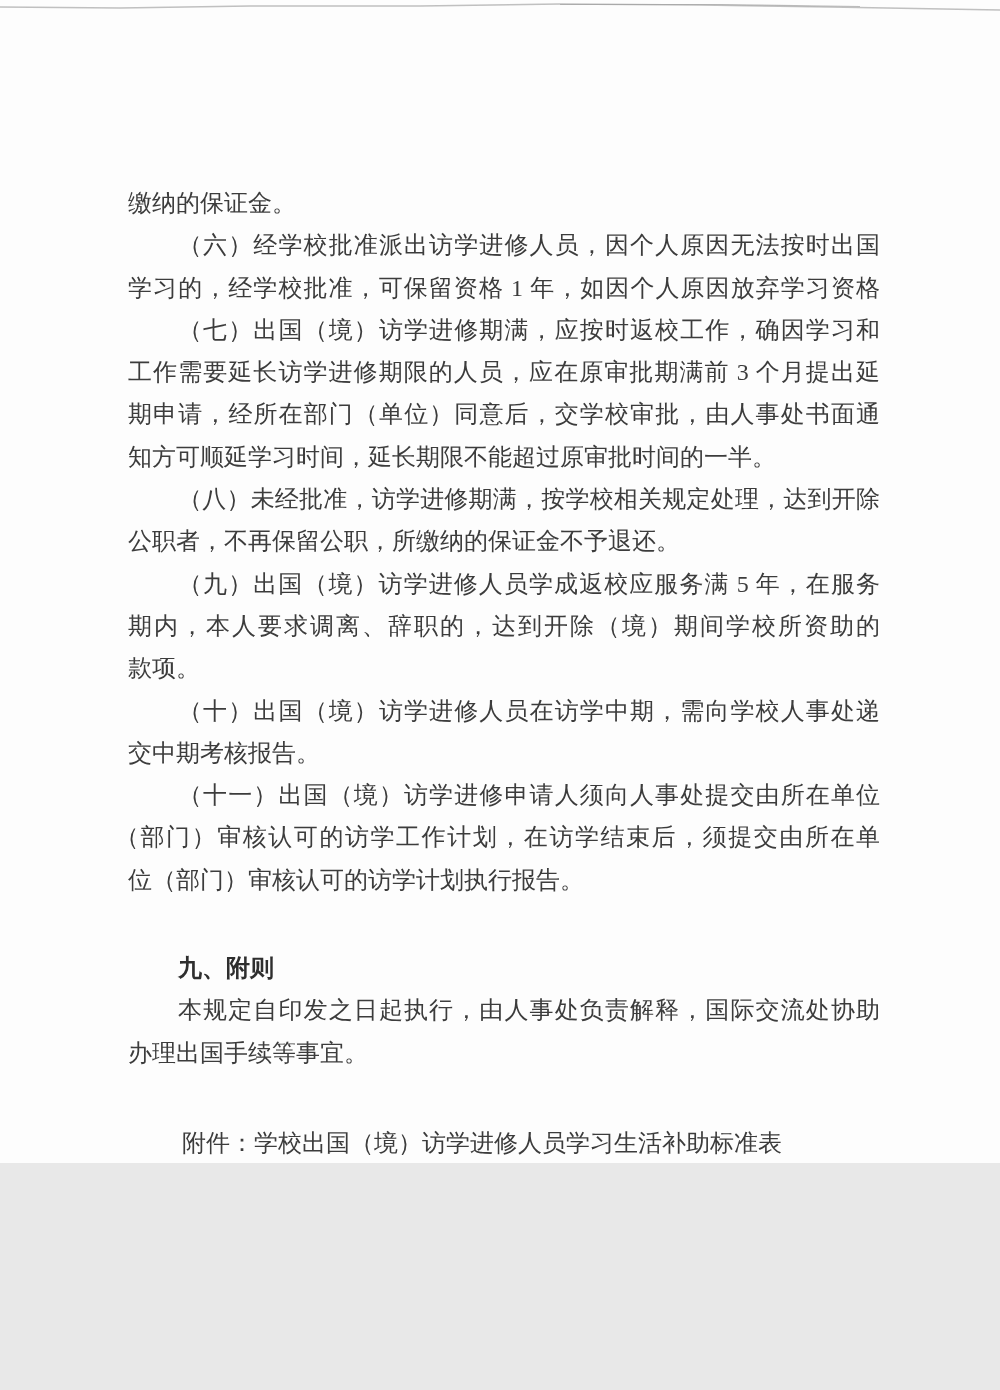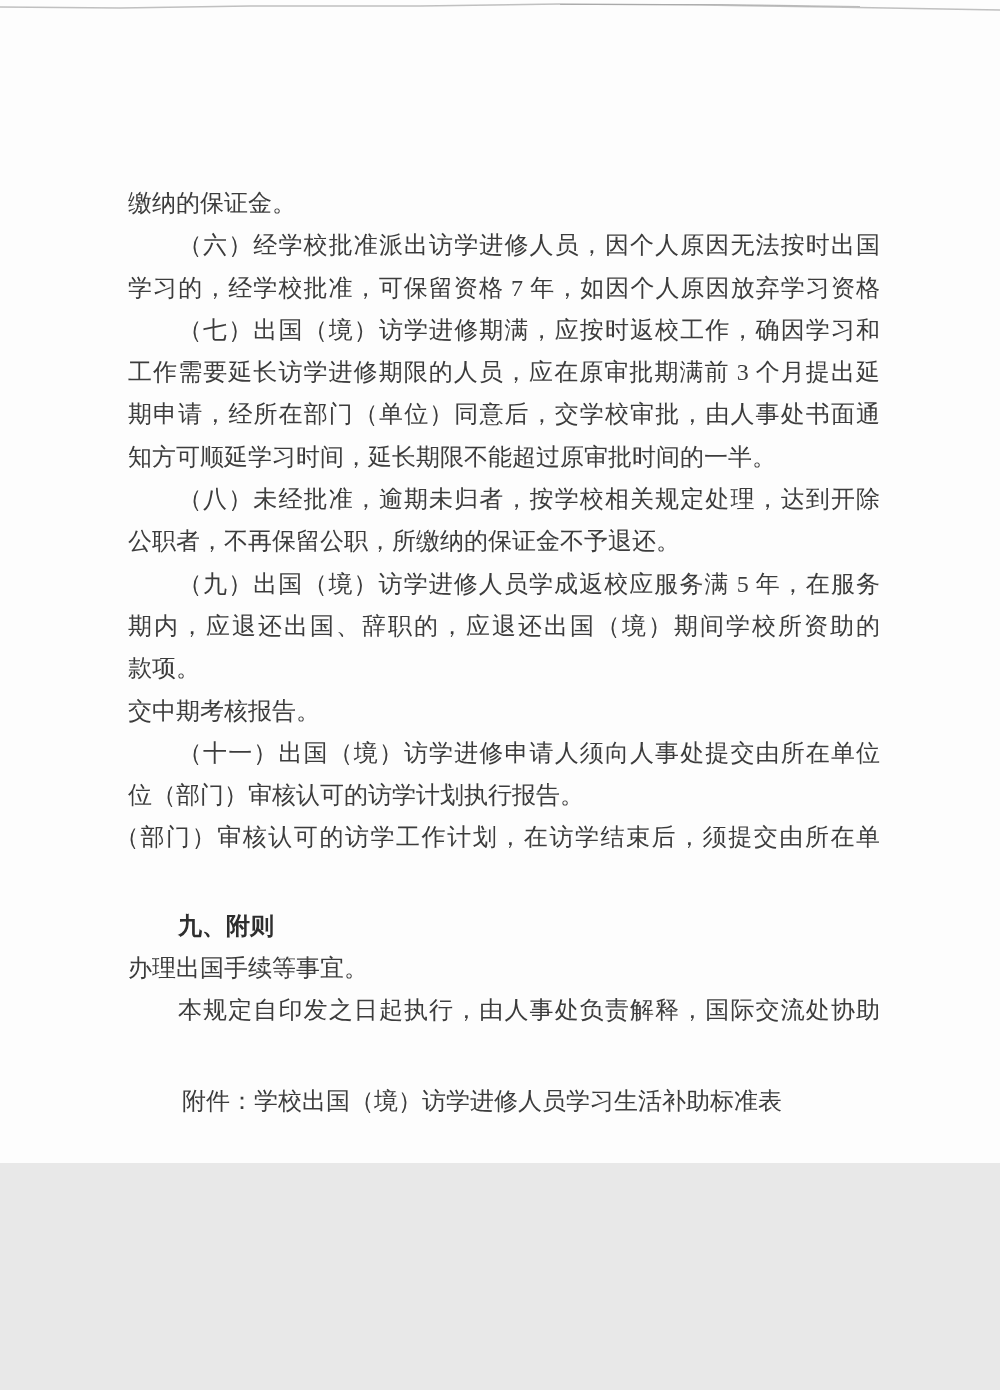--- a/index.html
+++ b/index.html
@@ -75,35 +75,36 @@
 <div class="page">
 
   <svg class="scan-artifact" width="1000" height="18" viewBox="0 0 1000 18">
     <polyline points="0,7 120,8 250,6 420,6 560,4 700,5 830,7 1000,10" fill="none" stroke="#ababab" stroke-width="1.4" opacity="0.75"></polyline>
     <polyline points="560,4.5 720,4.5 860,6.5" fill="none" stroke="#9a9a9a" stroke-width="1.2" opacity="0.6"></polyline>
   </svg>
 
   <div class="content">
     <div class="line">缴纳的保证金。</div>
     <div class="line indent fill">（六）经学校批准派出访学进修人员，因个人原因无法按时出国</div>
-    <div class="line fill">学习的，经学校批准，可保留资格 7 年，如因个人原因放弃学习资格</div>
+    <div class="line fill">学习的，经学校批准，可保留资格 1 年，如因个人原因放弃学习资格</div>
     <div class="line indent fill">（七）出国（境）访学进修期满，应按时返校工作，确因学习和</div>
     <div class="line fill">工作需要延长访学进修期限的人员，应在原审批期满前 3 个月提出延</div>
     <div class="line fill">期申请，经所在部门（单位）同意后，交学校审批，由人事处书面通</div>
     <div class="line">知方可顺延学习时间，延长期限不能超过原审批时间的一半。</div>
-    <div class="line indent fill">（八）未经批准，逾期未归者，按学校相关规定处理，达到开除</div>
+    <div class="line indent fill">（八）未经批准，访学进修期满，按学校相关规定处理，达到开除</div>
     <div class="line">公职者，不再保留公职，所缴纳的保证金不予退还。</div>
     <div class="line indent fill">（九）出国（境）访学进修人员学成返校应服务满 5 年，在服务</div>
-    <div class="line fill">期内，应退还出国、辞职的，应退还出国（境）期间学校所资助的</div>
+    <div class="line fill">期内，本人要求调离、辞职的，达到开除（境）期间学校所资助的</div>
     <div class="line">款项。</div>
+    <div class="line indent fill">（十）出国（境）访学进修人员在访学中期，需向学校人事处递</div>
     <div class="line">交中期考核报告。</div>
     <div class="line indent fill">（十一）出国（境）访学进修申请人须向人事处提交由所在单位</div>
+    <div class="line fill outdent-half">（部门）审核认可的访学工作计划，在访学结束后，须提交由所在单</div>
     <div class="line">位（部门）审核认可的访学计划执行报告。</div>
-    <div class="line fill outdent-half">（部门）审核认可的访学工作计划，在访学结束后，须提交由所在单</div>
     <div class="line indent heading">九、附则</div>
+    <div class="line indent fill">本规定自印发之日起执行，由人事处负责解释，国际交流处协助</div>
     <div class="line">办理出国手续等事宜。</div>
-    <div class="line indent fill">本规定自印发之日起执行，由人事处负责解释，国际交流处协助</div>
     <div class="line attachment">附件：学校出国（境）访学进修人员学习生活补助标准表</div>
   </div>
 
   <div class="pagenum">— 6 —</div>
 
 </div>
 
 </body></html>

